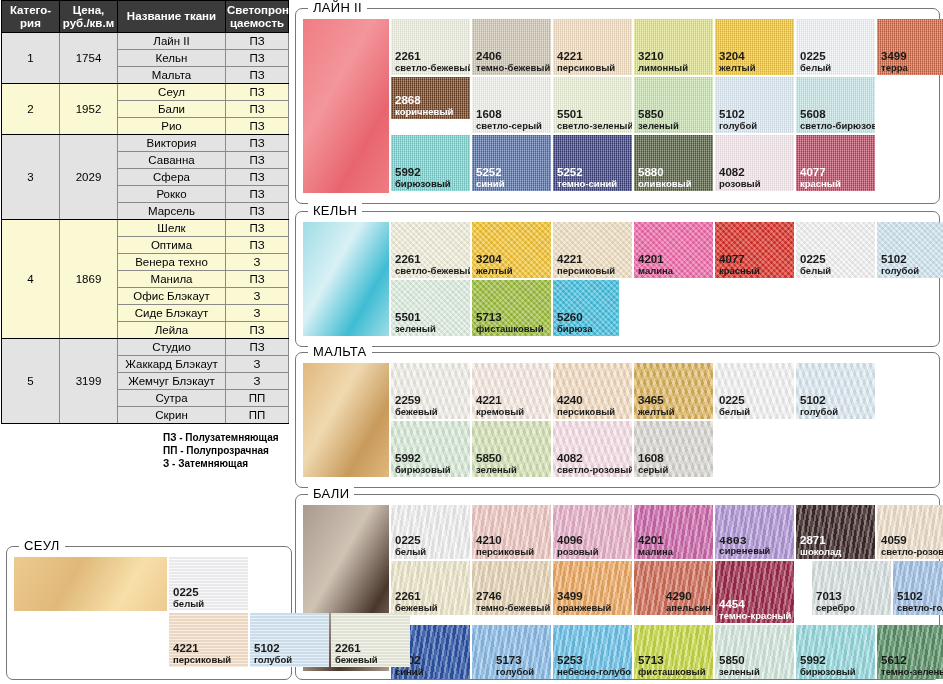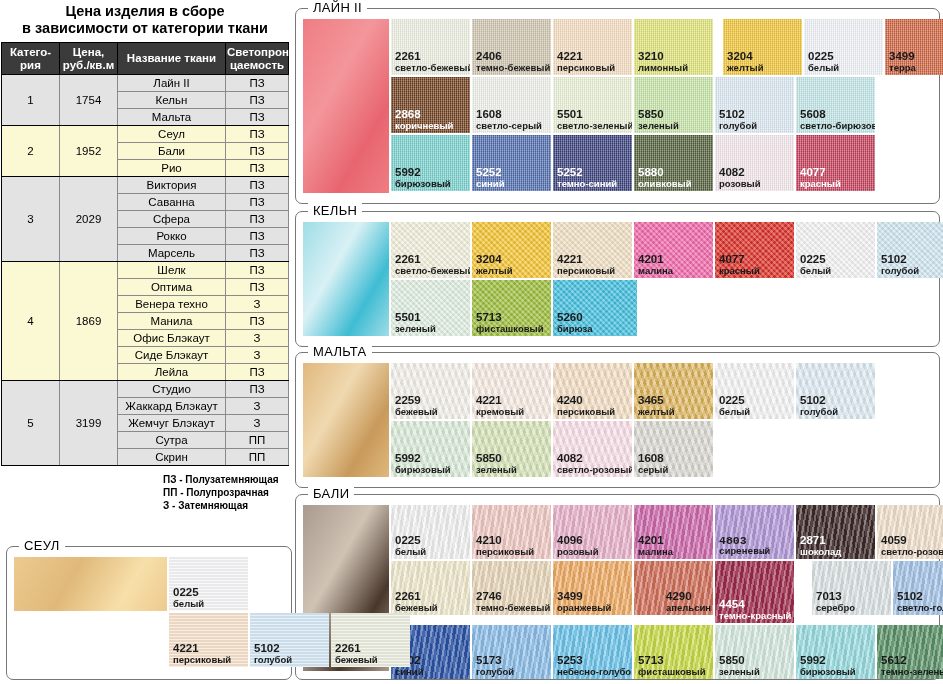--- a/index.html
+++ b/index.html
@@ -75,24 +75,20 @@
       repeating-linear-gradient(100deg,rgba(255,255,255,.30) 0 2px,rgba(0,0,0,.06) 2px 5px),
       repeating-linear-gradient(82deg,rgba(255,255,255,.14) 0 4px,rgba(0,0,0,.04) 4px 9px);}
   .tex-seo{background-image:
       repeating-linear-gradient(0deg,rgba(255,255,255,.35) 0 1px,rgba(0,0,0,.05) 1px 3px);}
 </style>
 </head>
 <body>
 
 <div id="left-column">
 
-  <div id="price-title">
-    <div>Цена изделия в сборе</div>
-    <div>в зависимости от категории ткани</div>
-  </div>
 
   <table class="price">
     <colgroup>
       <col class="colw1">
         <col class="colw2">
         <col class="colw3">
         <col class="colw4">
     </colgroup>
     <thead>
       <tr>
@@ -244,21 +240,21 @@
                 <span class="code">2406</span>
                 <span class="name">темно-бежевый</span>
               </div>
             </div>
             <div class="sw tex-lin" style="width: 79px; height: 56px; margin-right: 2px; background-color: rgb(244, 220, 190);">
               <div class="lbl" style="color: rgb(26, 26, 26);">
                 <span class="code">4221</span>
                 <span class="name">персиковый</span>
               </div>
             </div>
-            <div class="sw tex-lin" style="width: 79px; height: 56px; margin-right: 10px; background-color: rgb(221, 226, 115);">
+            <div class="sw tex-lin" style="width: 79px; height: 56px; margin-right: 2px; background-color: rgb(221, 226, 115);">
               <div class="lbl" style="color: rgb(26, 26, 26);">
                 <span class="code">3210</span>
                 <span class="name">лимонный</span>
               </div>
             </div>
             <div class="sw tex-lin" style="width: 79px; height: 56px; margin-right: 2px; background-color: rgb(240, 195, 49);">
               <div class="lbl" style="color: rgb(26, 26, 26);">
                 <span class="code">3204</span>
                 <span class="name">желтый</span>
               </div>
@@ -270,21 +266,21 @@
               </div>
             </div>
             <div class="sw tex-lin" style="width: 79px; height: 56px; margin-right: 2px; background-color: rgb(204, 95, 59);">
               <div class="lbl" style="color: rgb(26, 26, 26);">
                 <span class="code">3499</span>
                 <span class="name">терра</span>
               </div>
             </div>
           </div>
           <div class="row" style="margin-bottom: 2px;">
-            <div class="sw tex-lin" style="width: 79px; height: 56px; margin-right: 2px; background-color: rgb(107, 58, 25);">
+            <div class="sw tex-lin" style="width: 79px; height: 42px; margin-right: 2px; background-color: rgb(107, 58, 25);">
               <div class="lbl" style="color: rgb(255, 255, 255);">
                 <span class="code">2868</span>
                 <span class="name">коричневый</span>
               </div>
             </div>
             <div class="sw tex-lin" style="width: 79px; height: 56px; margin-right: 2px; background-color: rgb(238, 238, 234);">
               <div class="lbl" style="color: rgb(26, 26, 26);">
                 <span class="code">1608</span>
                 <span class="name">светло-серый</span>
               </div>
@@ -413,21 +409,21 @@
                 <span class="code">5501</span>
                 <span class="name">зеленый</span>
               </div>
             </div>
             <div class="sw tex-kel" style="width: 79px; height: 56px; margin-right: 2px; background-color: rgb(156, 189, 60);">
               <div class="lbl" style="color: rgb(26, 26, 26);">
                 <span class="code">5713</span>
                 <span class="name">фисташковый</span>
               </div>
             </div>
-            <div class="sw tex-kel" style="width: 84px; height: 56px; margin-right: 0; background-color: rgb(66, 190, 222); padding-left: 10px;">
+            <div class="sw tex-kel" style="width: 66px; height: 56px; margin-right: 0; background-color: rgb(66, 190, 222); padding-left: 10px;">
               <div class="lbl" style="color: rgb(26, 26, 26);">
                 <span class="code">5260</span>
                 <span class="name">бирюза</span>
               </div>
             </div>
           </div>
         </div>
       </div>
     </div>
 </div>
@@ -602,21 +598,21 @@
             </div>
           </div>
           <div class="row" style="margin-bottom: 2px;">
             <div class="sw tex-bal" style="width: 79px; height: 54px; margin-right: 2px; background-color: rgb(44, 85, 168);">
               <div class="lbl" style="color: rgb(26, 26, 26);">
                 <span class="code">5302</span>
                 <span class="name">синий</span>
               </div>
             </div>
             <div class="sw tex-bal" style="width: 79px; height: 54px; margin-right: 2px; background-color: rgb(142, 192, 234);">
-              <div class="lbl" style="color: rgb(26, 26, 26);">
+              <div class="lbl" style="color: rgb(26, 26, 26); padding-left: 20px;">
                 <span class="code">5173</span>
                 <span class="name">голубой</span>
               </div>
             </div>
             <div class="sw tex-bal" style="width: 79px; height: 54px; margin-right: 2px; background-color: rgb(110, 198, 236);">
               <div class="lbl" style="color: rgb(26, 26, 26);">
                 <span class="code">5253</span>
                 <span class="name">небесно-голубой</span>
               </div>
             </div>

